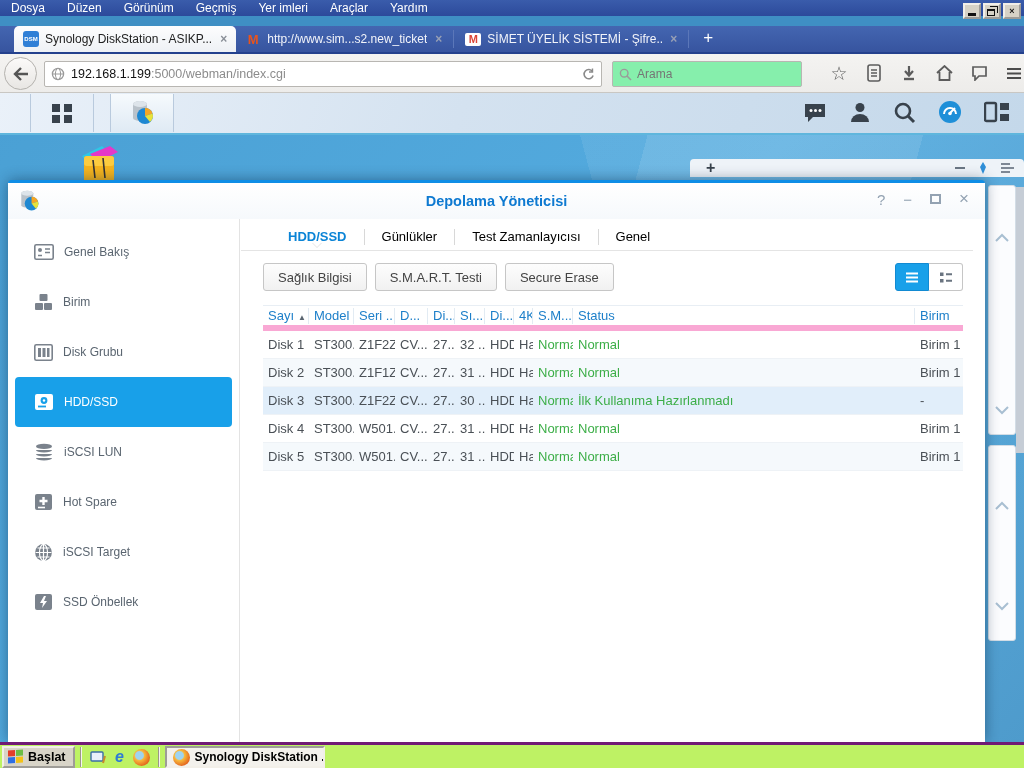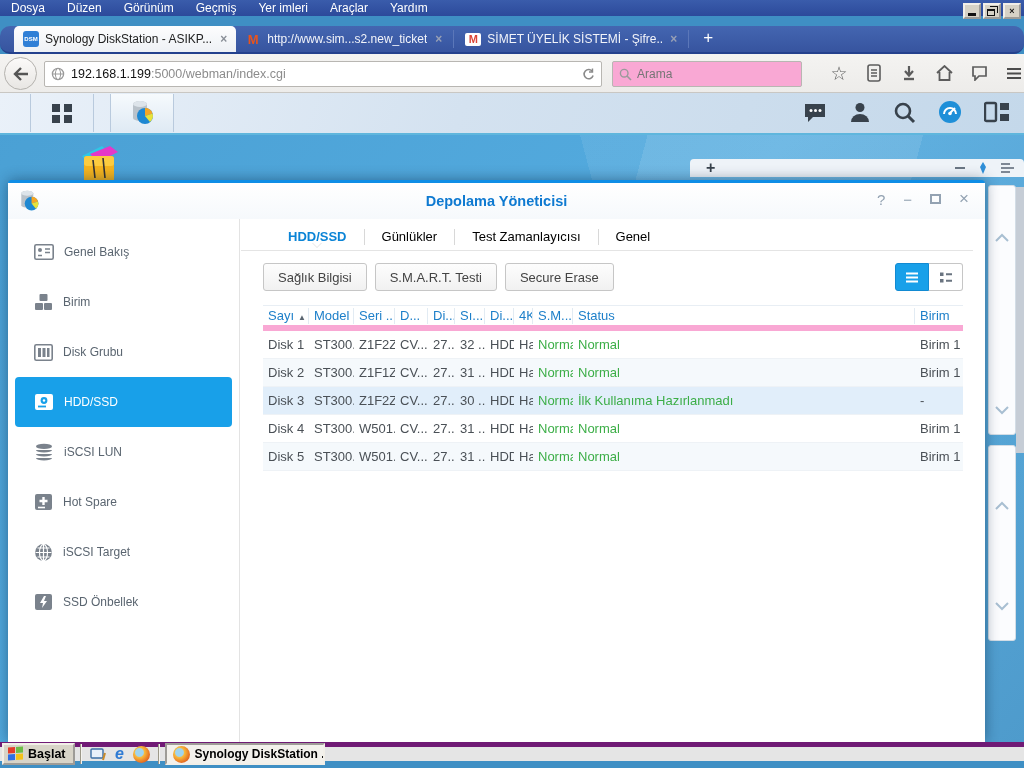--- a/index.html
+++ b/index.html
@@ -11,42 +11,42 @@
   #menubar { top:0; left:0; width:1024px; height:16px;
     background:linear-gradient(#3a5cab,#2c4a9b); display:flex; align-items:center; color:#fff; }
   .menu-item { font-size:12px; padding:0 11px; line-height:26px; cursor:default; }
   #win-controls { position:absolute; right:3px; top:3px; display:flex; gap:2px; }
   .wbtn { width:18px; height:16px; background:#d6d2c6; border:2px outset #f2efe8; font-size:9px;
     font-weight:bold; color:#111; display:flex; align-items:center; justify-content:center; line-height:1; }
   .wbtn .minbar { width:8px; height:3px; background:#111; margin-top:7px; }
   .wbtn .rest { width:8px; height:7px; border:1px solid #111; border-top-width:2px; box-shadow:2px -2px 0 -0px #d6d2c6, 3px -3px 0 0px #111; margin-top:2px; margin-left:-2px; }
 
   #tabbar { top:26px; left:0; width:1024px; height:28px; background:linear-gradient(#4466b1,#37549f);
-    border-bottom:2px solid #24418d; display:flex; align-items:flex-end;border-radius:10px; }
+    border-bottom:2px solid #24418d; display:flex; align-items:flex-end; }
   .tab { height:26px; display:flex; align-items:center; gap:6px; padding:0 9px; font-size:12px; color:#f2f4fa; max-width:230px; }
   .tab.active { background:linear-gradient(#fdfdfe,#eef1f5); border-radius:5px 5px 0 0; color:#222; margin-left:14px; }
   .tab .title { white-space:nowrap; overflow:hidden; }
   .tab .x { color:#98a0b5; font-size:12px; font-weight:bold; padding-left:2px; }
   .tab.active .x { color:#8a8f98; }
   .tab-sep { width:1px; height:18px; background:#5b77b9; margin:0 2px 4px; }
   .fav { width:16px; height:16px; flex:none; display:flex; align-items:center; justify-content:center; }
   .fav-dsm { background:#2f7fd6; border-radius:3px; color:#fff; font-size:6px; font-weight:bold; }
   .fav-m1 { color:#e8541d; font-weight:bold; font-size:13px; }
   .fav-gm { background:#fff; border-radius:2px; color:#db4437; font-weight:bold; font-size:11px; height:13px; }
   #newtab { color:#fff; font-size:17px; padding:0 12px 4px; }
 
   #navbar { top:54px; left:0; width:1024px; height:39px; background:linear-gradient(#f4f3f1,#edecea);
     border-bottom:1px solid #c9c7c3; }
   #backbtn { left:4px; top:57px; width:33px; height:33px; border-radius:50%;
     background:linear-gradient(#fbfaf9,#e8e6e3); border:1px solid #b4b2ae; display:flex; align-items:center; justify-content:center; z-index:3; }
   #urlbox { left:44px; top:61px; width:558px; height:26px; background:#fff; border:1px solid #b8b6b2; border-radius:2px;
     display:flex; align-items:center; padding:0 6px; gap:6px; }
   #urlbox .url { font-size:12.5px; color:#111; white-space:nowrap; overflow:hidden; flex:1; }
   #urlbox .url .dim { color:#8c8c8c; }
-  #searchbox { left:612px; top:61px; width:190px; height:26px; background:#f9a8d4; border:1px solid #b8b6b2; border-radius:2px;
+  #searchbox { left:612px; top:61px; width:190px; height:26px; background:#86efac; border:1px solid #b8b6b2; border-radius:2px;
     display:flex; align-items:center; padding:0 6px; gap:5px; }
   #searchbox input { border:none; outline:none; width:130px; font-size:12px; color:#444; background:transparent; }
   .navicons { left:828px; top:58px; display:flex; gap:13px; align-items:center; }
   .nicon { width:22px; height:30px; display:flex; align-items:center; justify-content:center; color:#5c5c5c; }
 
   
   #desktop { top:93px; left:0; width:1024px; height:649px;
     background:
       linear-gradient(105deg, rgba(255,255,255,0) 55%, rgba(255,255,255,.10) 55%, rgba(255,255,255,.10) 78%, rgba(255,255,255,0) 78%),
       linear-gradient(75deg, rgba(255,255,255,0) 62%, rgba(255,255,255,.08) 62%),
@@ -107,21 +107,21 @@
   .thead .c { border-right:1px solid #e2ebf3; height:16px; line-height:16px; }
   .thead .c:last-child { border-right:none; }
   .tr { height:28px; border-bottom:1px solid #eef2f6; color:#4a5056; }
   .tr.alt { background:#f5f9fc; }
   .tr.sel { background:#e1eefa; }
   .c { padding-left:5px; white-space:nowrap; overflow:hidden; }
   .c.g { color:#3cae47; }
   .sorticon { font-size:8px; color:#5a6570; margin-left:4px; }
 
   
-  #taskbar { top:742px; left:0; width:1024px; height:19px; background:#e5e5e5; border-top:5px solid #701a75;
+  #taskbar { top:742px; left:0; width:1024px; height:27px; background:#bef264; border-top:3px solid #701a75;
     display:flex; align-items:center; }
   #startbtn { margin-left:2px; height:22px; padding:0 7px 0 4px; display:flex; align-items:center; gap:4px;
     background:#d8d4c8; border:2px outset #f2efe8; font-weight:bold; font-size:12.5px; color:#000; }
   .winflag { width:16px; height:14px; display:grid; grid-template-columns:7px 7px; grid-template-rows:6px 6px; gap:1px; transform:skewY(-4deg); }
   .winflag i { display:block; } .wf1{background:#e33e2b;} .wf2{background:#6cbd45;} .wf3{background:#2f6fe4;} .wf4{background:#f3c218;}
   .tb-sep { width:2px; height:20px; border-left:1px solid #9b9788; border-right:1px solid #f5f4f0; margin:0 5px; }
   .ql { width:22px; height:20px; display:flex; align-items:center; justify-content:center; }
   #taskbtn { height:22px; width:160px; display:flex; align-items:center; gap:5px; padding:0 6px;
     background:#f3f1ec; border:2px inset #f2efe8; font-size:12px; font-weight:bold; color:#000; white-space:nowrap; overflow:hidden; }
   #tray { margin-left:auto; display:flex; align-items:center; gap:5px; height:22px; padding:0 8px 0 6px;

